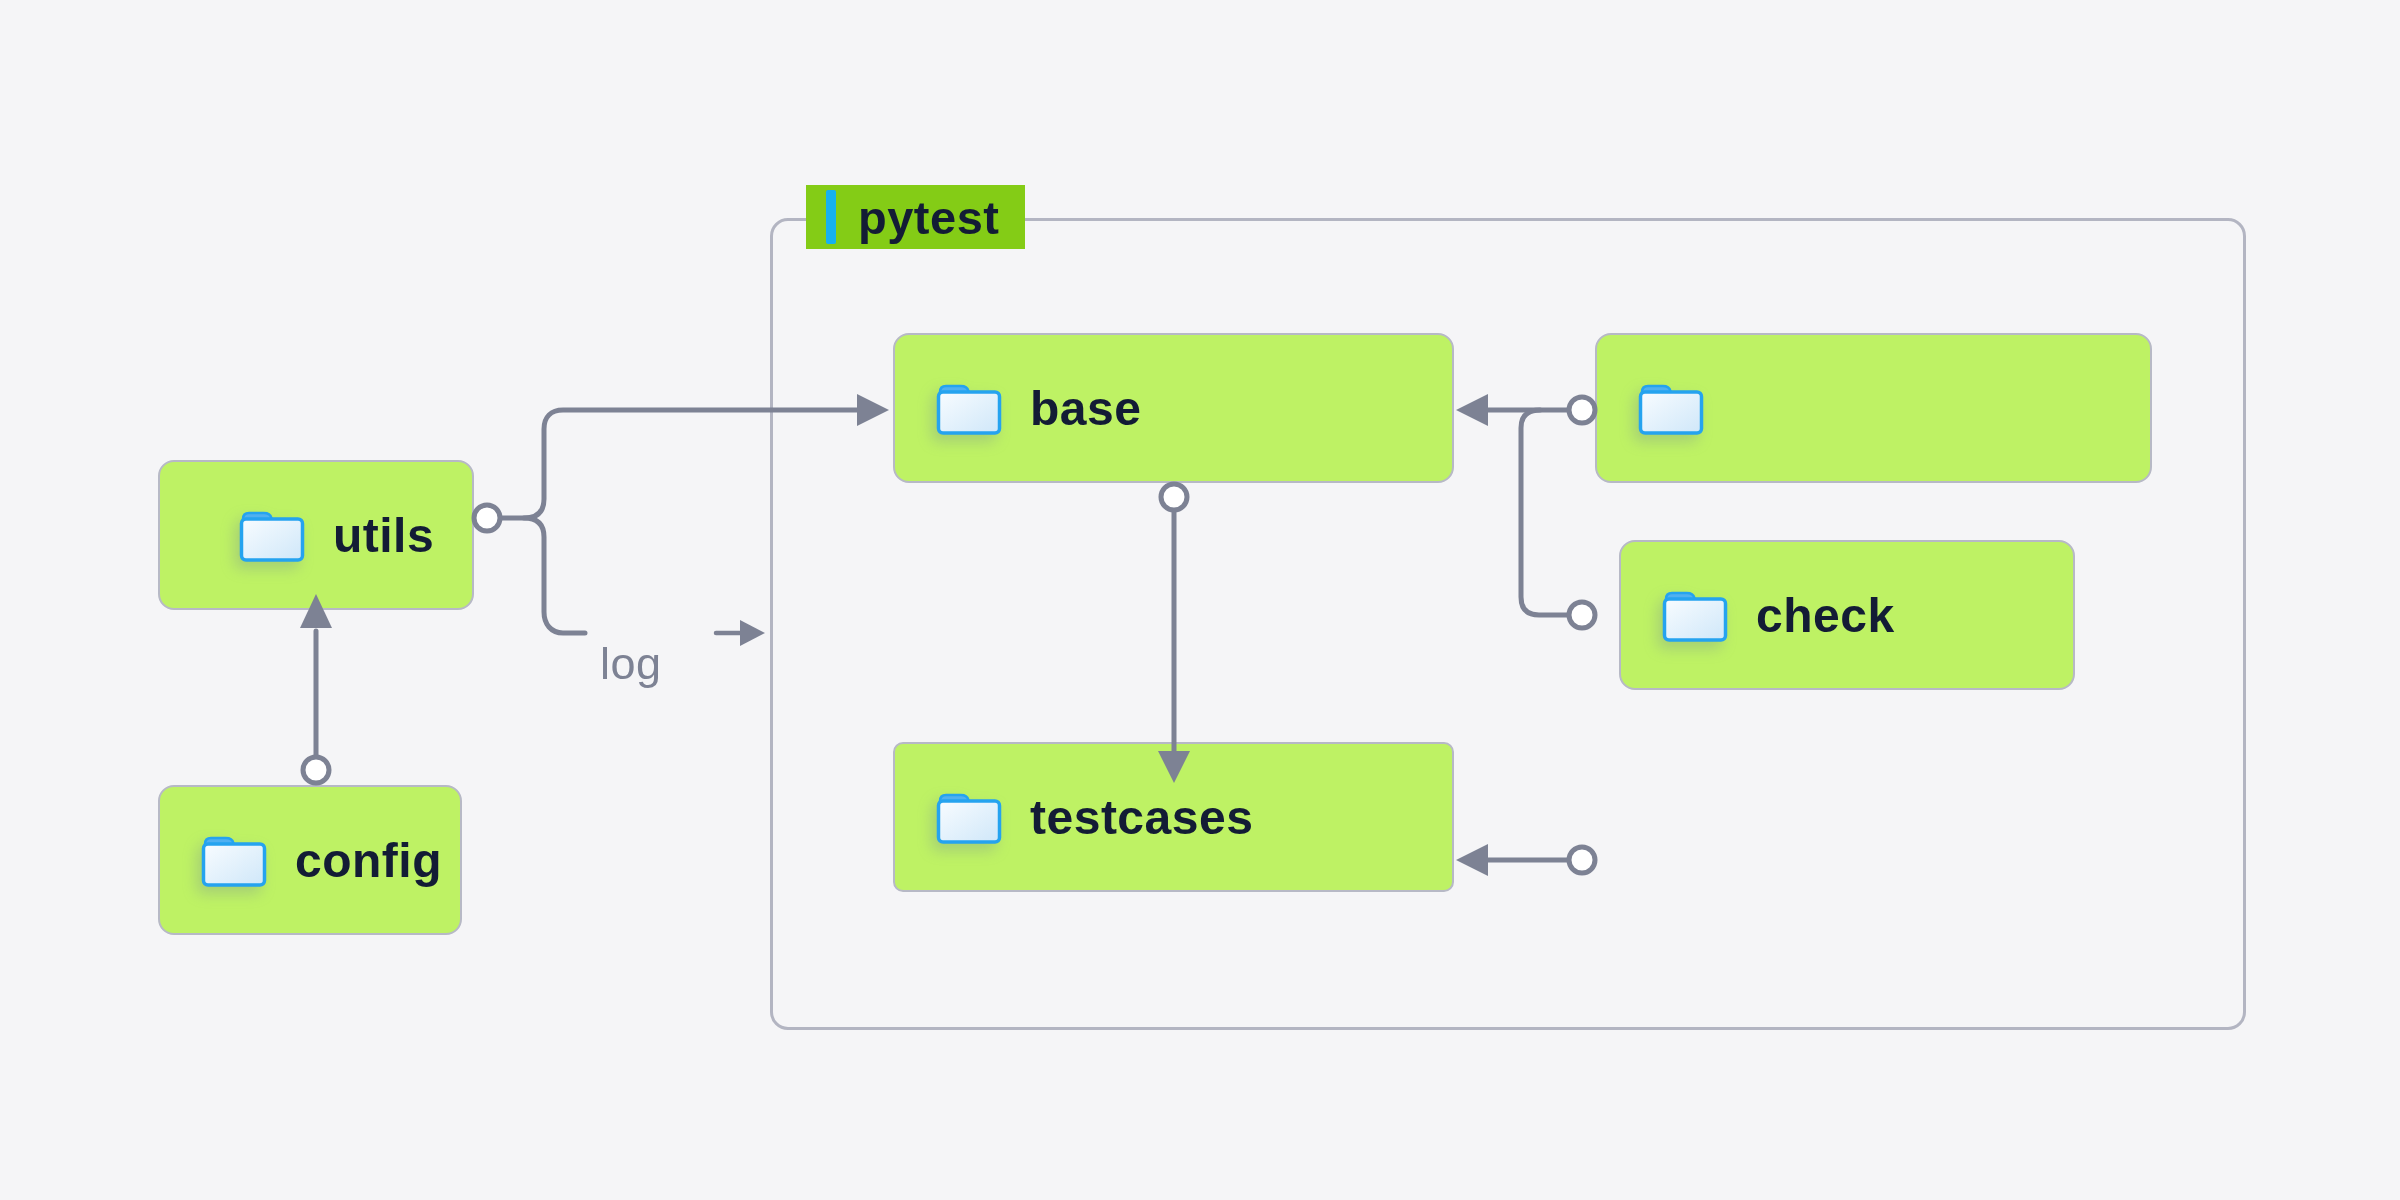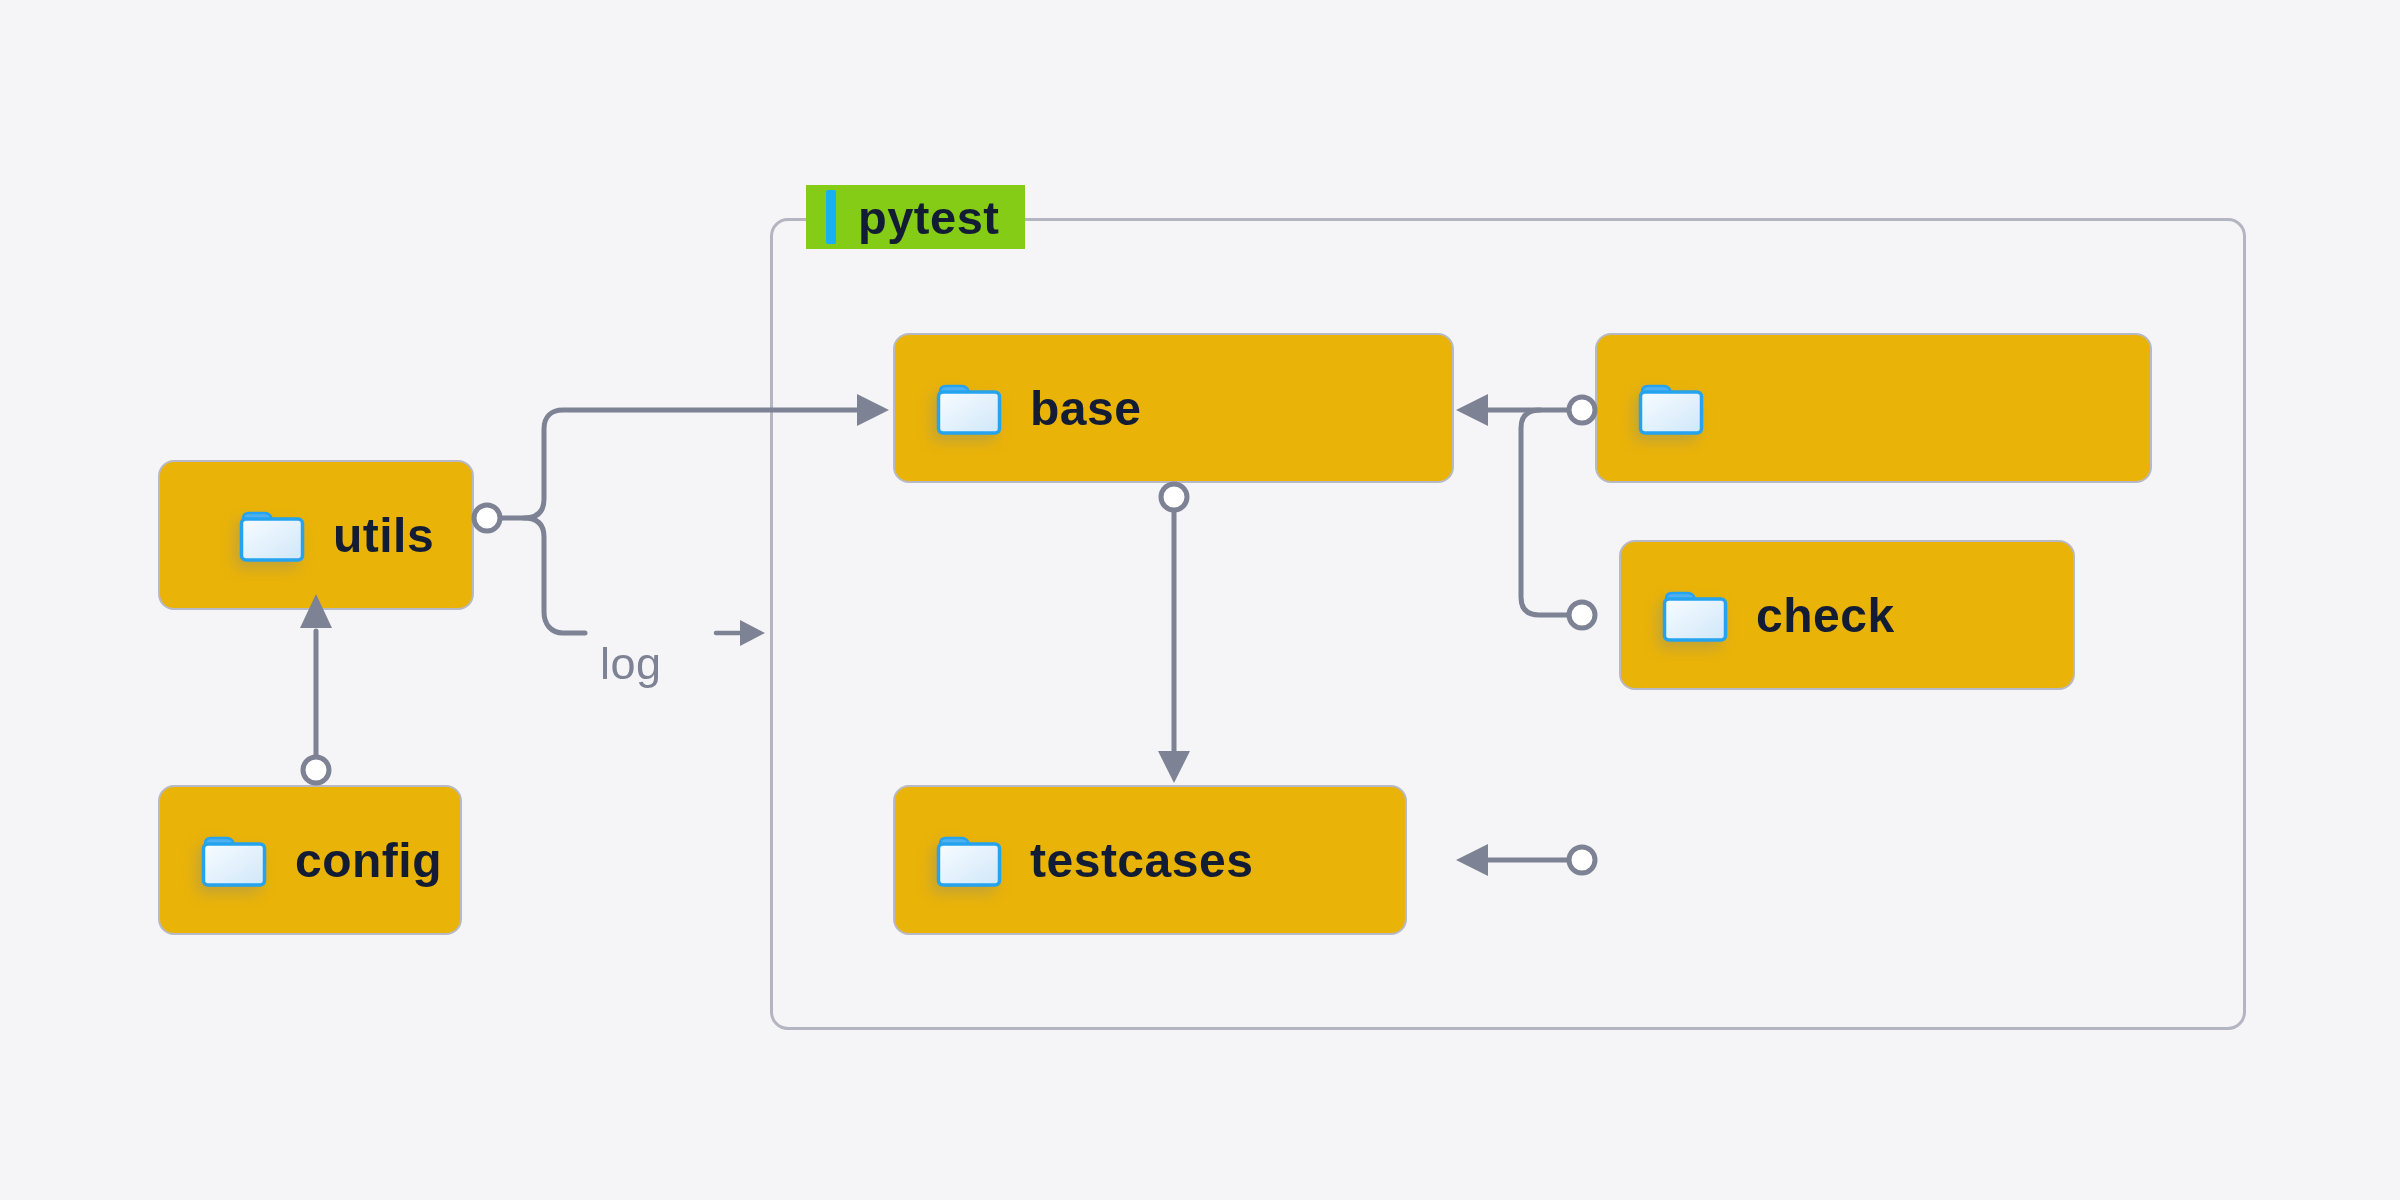--- a/index.html
+++ b/index.html
@@ -20,21 +20,21 @@
   .pytest-label{
     position:absolute;left:806px;top:185px;height:64px;
     display:flex;align-items:center;gap:22px;
     background:#84cc16;padding:0 26px 0 20px;
   }
   .accent-bar{width:10px;height:54px;background:#15b1f2;border-radius:2px;}
   .ptext{font-size:47px;font-weight:700;color:#131c35;letter-spacing:.5px;}
 
   
   .node{
-    position:absolute;height:150px;background:#eab308;
+    position:absolute;height:150px;background:#bef264;
     border:2.5px solid #b7b9c6;border-radius:16px;
     display:flex;align-items:center;gap:27px;padding-left:40px;
     box-sizing:border-box;
   }
   .nlabel{font-size:48px;font-weight:700;color:#131c35;letter-spacing:.5px;white-space:nowrap;}
   .folder{width:68px;height:58px;flex:0 0 auto;
     filter:drop-shadow(-5px 7px 7px rgba(110,130,155,.30));}
 
   
   .log-label{
@@ -100,21 +100,21 @@
   </div>
 
   <div class="node" style="left:1595px;top:540px;width:456px;margin-left:24px;">
     <svg class="folder" viewBox="0 0 68 58">
       <path d="M5 13 q0-6 6-6 h15 q6 0 7.5 5 l1.5 5 h-30 z" fill="#4fb0f1" stroke="#25a3ef" stroke-width="2.5"></path>
       <rect x="3.5" y="13" width="61" height="41" rx="4.5" fill="url(#fg)" stroke="#25a3ef" stroke-width="3.5"></rect>
     </svg>
     <span class="nlabel">check</span>
   </div>
 
-  <div class="node" style="left:893px;top:785px;width:514px;">
+  <div class="node" style="left:893px;top:742px;width:561px;border-radius:10px;">
     <svg class="folder" viewBox="0 0 68 58">
       <path d="M5 13 q0-6 6-6 h15 q6 0 7.5 5 l1.5 5 h-30 z" fill="#4fb0f1" stroke="#25a3ef" stroke-width="2.5"></path>
       <rect x="3.5" y="13" width="61" height="41" rx="4.5" fill="url(#fg)" stroke="#25a3ef" stroke-width="3.5"></rect>
     </svg>
     <span class="nlabel">testcases</span>
   </div>
 
 
   <span class="log-label">log</span>
 

